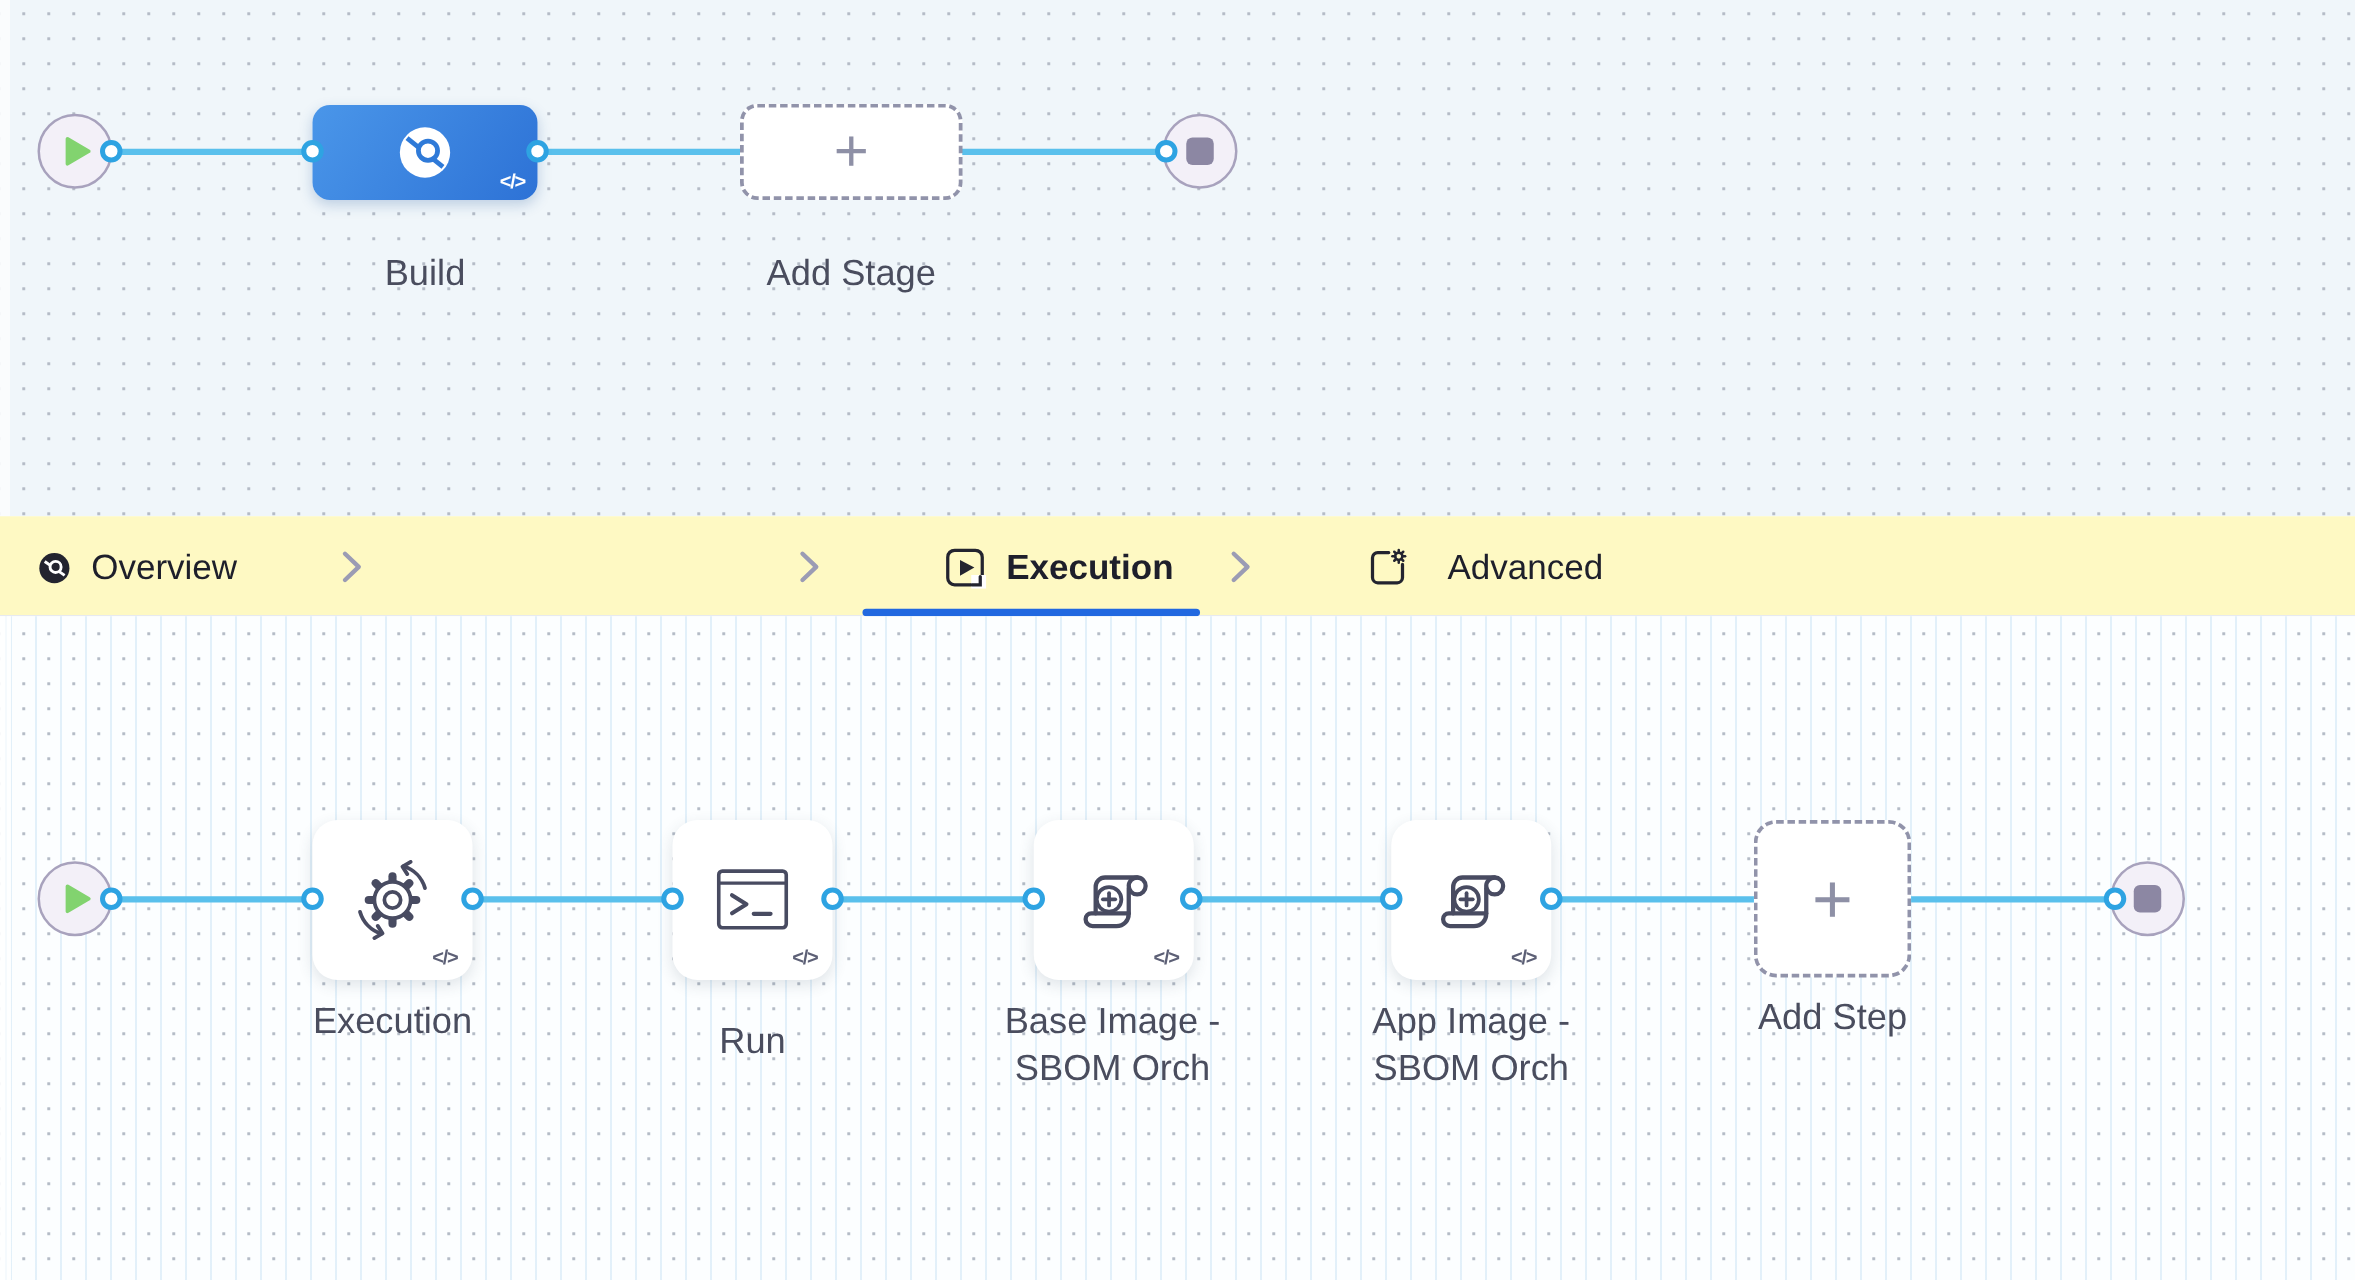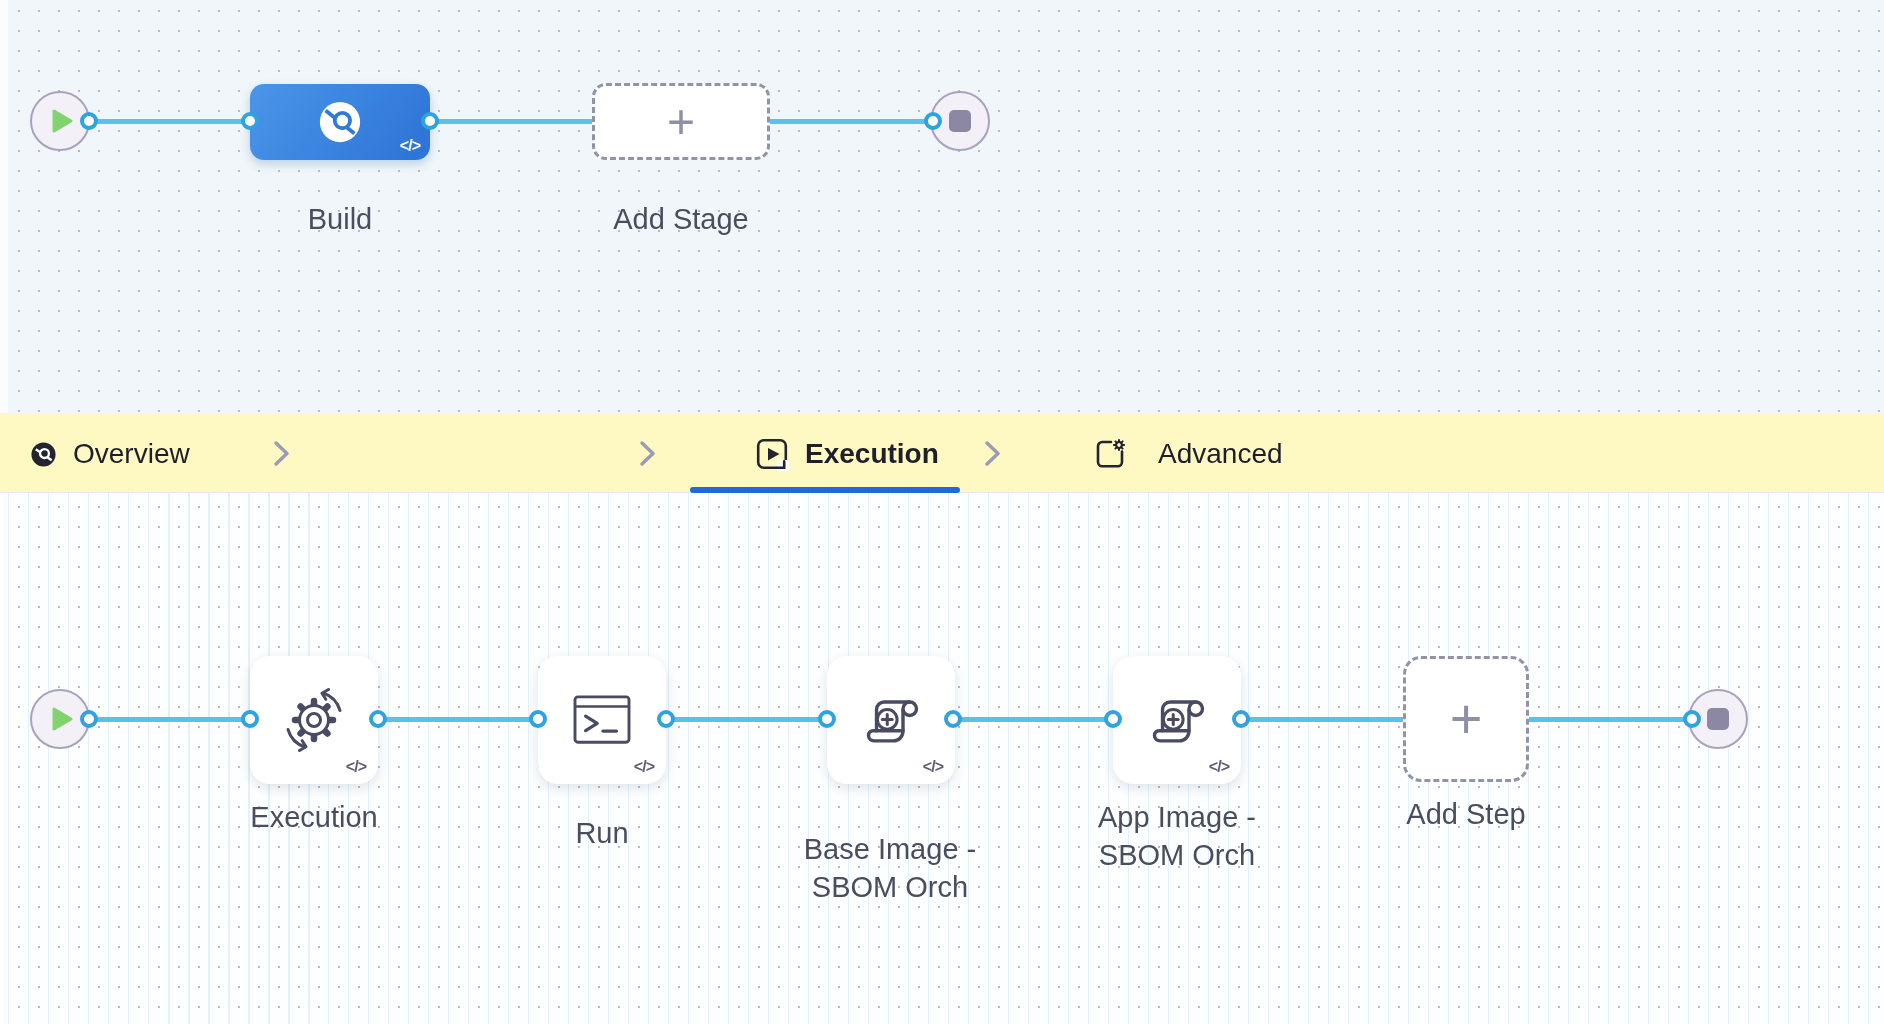--- a/index.html
+++ b/index.html
@@ -268,18 +268,18 @@
     <div class="dot" style="left:529px;top:217px;"></div>
     <div class="dot" style="left:657px;top:217px;"></div>
     <div class="dot" style="left:818px;top:217px;"></div>
     <div class="dot" style="left:944px;top:217px;"></div>
     <div class="dot" style="left:1104px;top:217px;"></div>
     <div class="dot" style="left:1232px;top:217px;"></div>
     <div class="dot" style="left:1683px;top:217px;"></div>
 
     <div class="node-label" style="left:214px;top:305px;width:200px;">Execution</div>
     <div class="node-label" style="left:502px;top:321px;width:200px;">Run</div>
-    <div class="node-label" style="left:785px;top:305px;width:210px;margin-top:32px;">Base Image - SBOM Orch</div>
+    <div class="node-label" style="left:785px;top:305px;width:210px;">Base Image - SBOM Orch</div>
     <div class="node-label" style="left:1072px;top:305px;width:210px;">App Image - SBOM Orch</div>
     <div class="node-label" style="left:1366px;top:302px;width:200px;">Add Step</div>
   </div>
 
 </div>
 
 </body></html>

